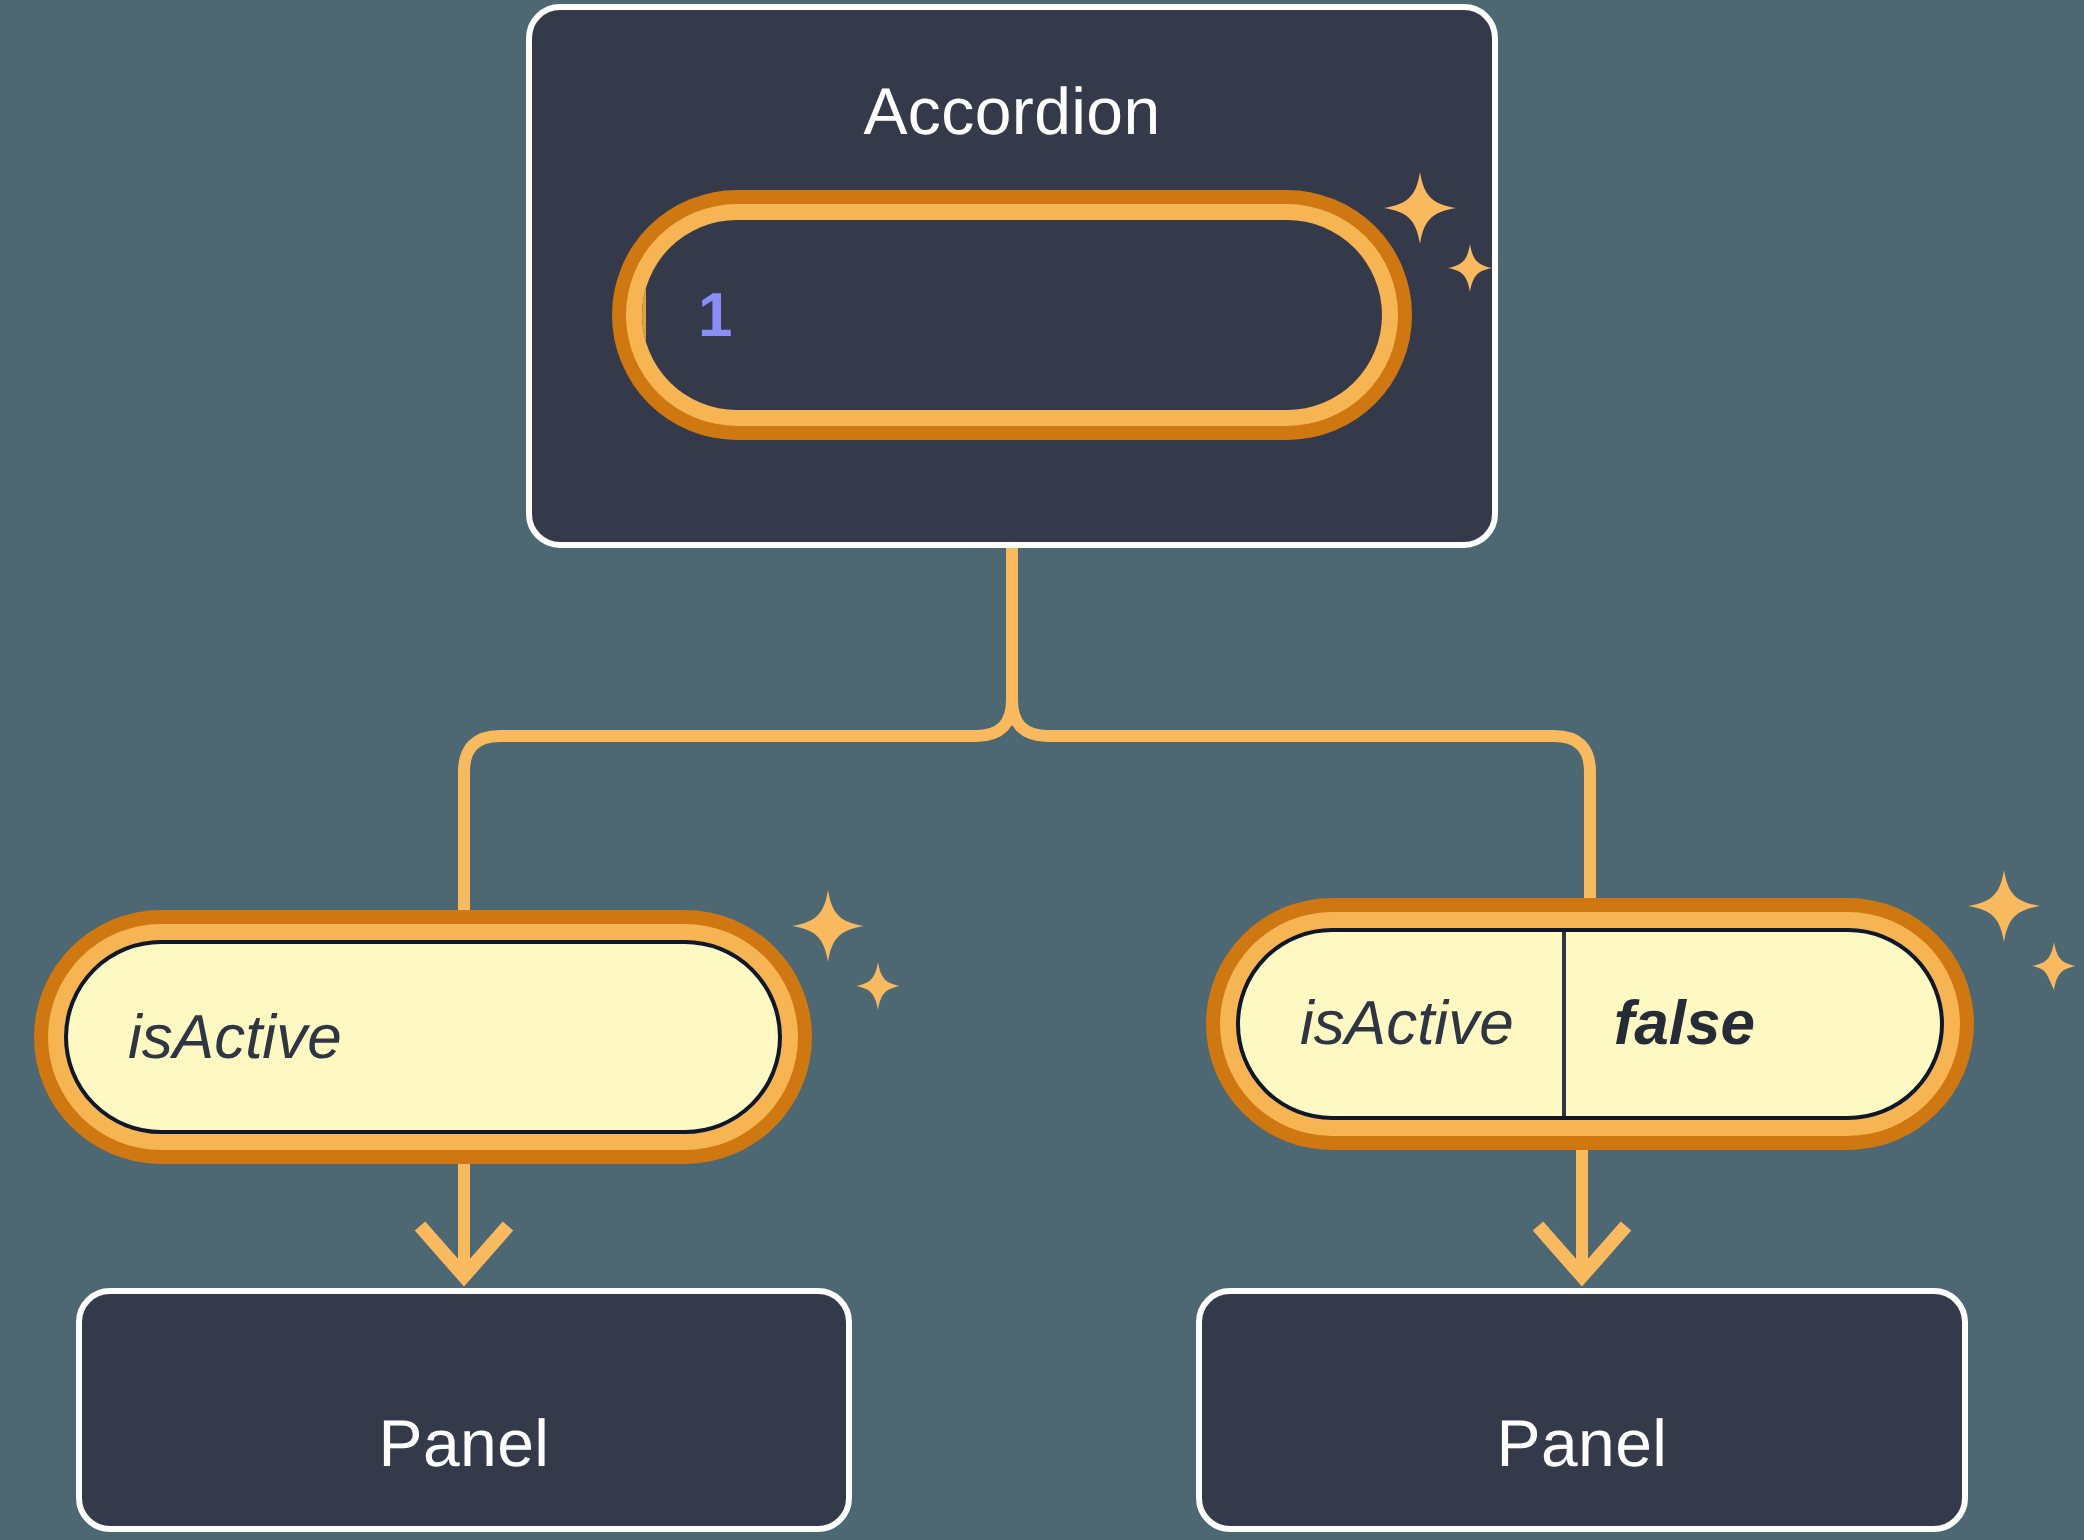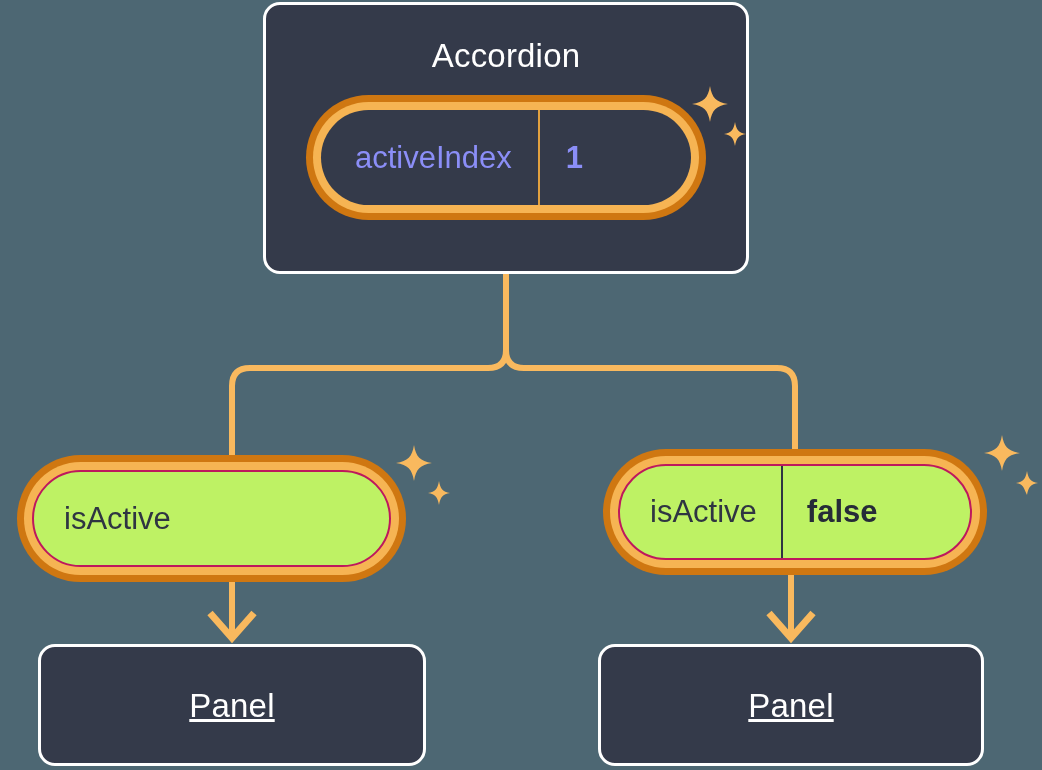--- a/index.html
+++ b/index.html
@@ -69,21 +69,21 @@
     width: 388px;
     height: 122px;
   }
   #panel-right-box {
     left: 598px;
     top: 644px;
     width: 386px;
     height: 122px;
   }
   #panel-left-box .comp-title,
-  #panel-right-box .comp-title { top: 40px; text-decoration: underline; }
+  #panel-right-box .comp-title { top: 56px; }
 
   
   .pill-outer {
     position: absolute;
     background: #cf7711;           
     border-radius: 999px;
     padding: 7px;
     z-index: 3;
   }
   .pill-mid {
@@ -122,22 +122,23 @@
   .pill-dark .pill-val {
     color: #8b8ef7;
     font-size: 31px;
     font-weight: 700;
     border-left: 2px solid #e2a13f;
     padding: 0 36px 0 26px;
   }
 
   
   .pill-purple .pill-inner {
-    background: #bef264;
-    border: 2px solid #be185d;
+    background: #fef9c3;
+    border: 2px solid #0f172a;
+    font-style: italic;
   }
   .pill-purple .pill-key {
     color: #2f3542;
     font-size: 31px;
     font-weight: 400;
     padding: 0 24px 0 30px;
   }
   .pill-purple .pill-val {
     color: #262b38;
     font-size: 31px;
@@ -203,21 +204,20 @@
     <path d="M 769 613 L 791 638 L 813 613" fill="none" stroke="#f9b95e" stroke-width="7" stroke-linecap="butt" stroke-linejoin="miter"></path>
   </svg>
 
   <div id="accordion-box" class="comp-box">
     <div class="comp-title">Accordion</div>
   </div>
 
   <div id="pill-active-index" class="pill-outer pill-dark">
     <div class="pill-mid">
       <div class="pill-inner">
-        <div class="pill-key">activeIndex</div>
         <div class="pill-val">1</div>
       </div>
     </div>
   </div>
 
   <svg id="sparkle-accordion" class="sparkle-group" viewBox="0 0 62 66">
     <path d="M22 2 C24 14 28 18 40 20 C28 22 24 26 22 38 C20 26 16 22 4 20 C16 18 20 14 22 2 Z" fill="#f9b95e"></path>
     <path d="M47 38 C48.4 46 50.6 48.6 58 50 C50.6 51.4 48.4 54 47 62 C45.6 54 43.4 51.4 36 50 C43.4 48.6 45.6 46 47 38 Z" fill="#f9b95e"></path>
   </svg>
 

